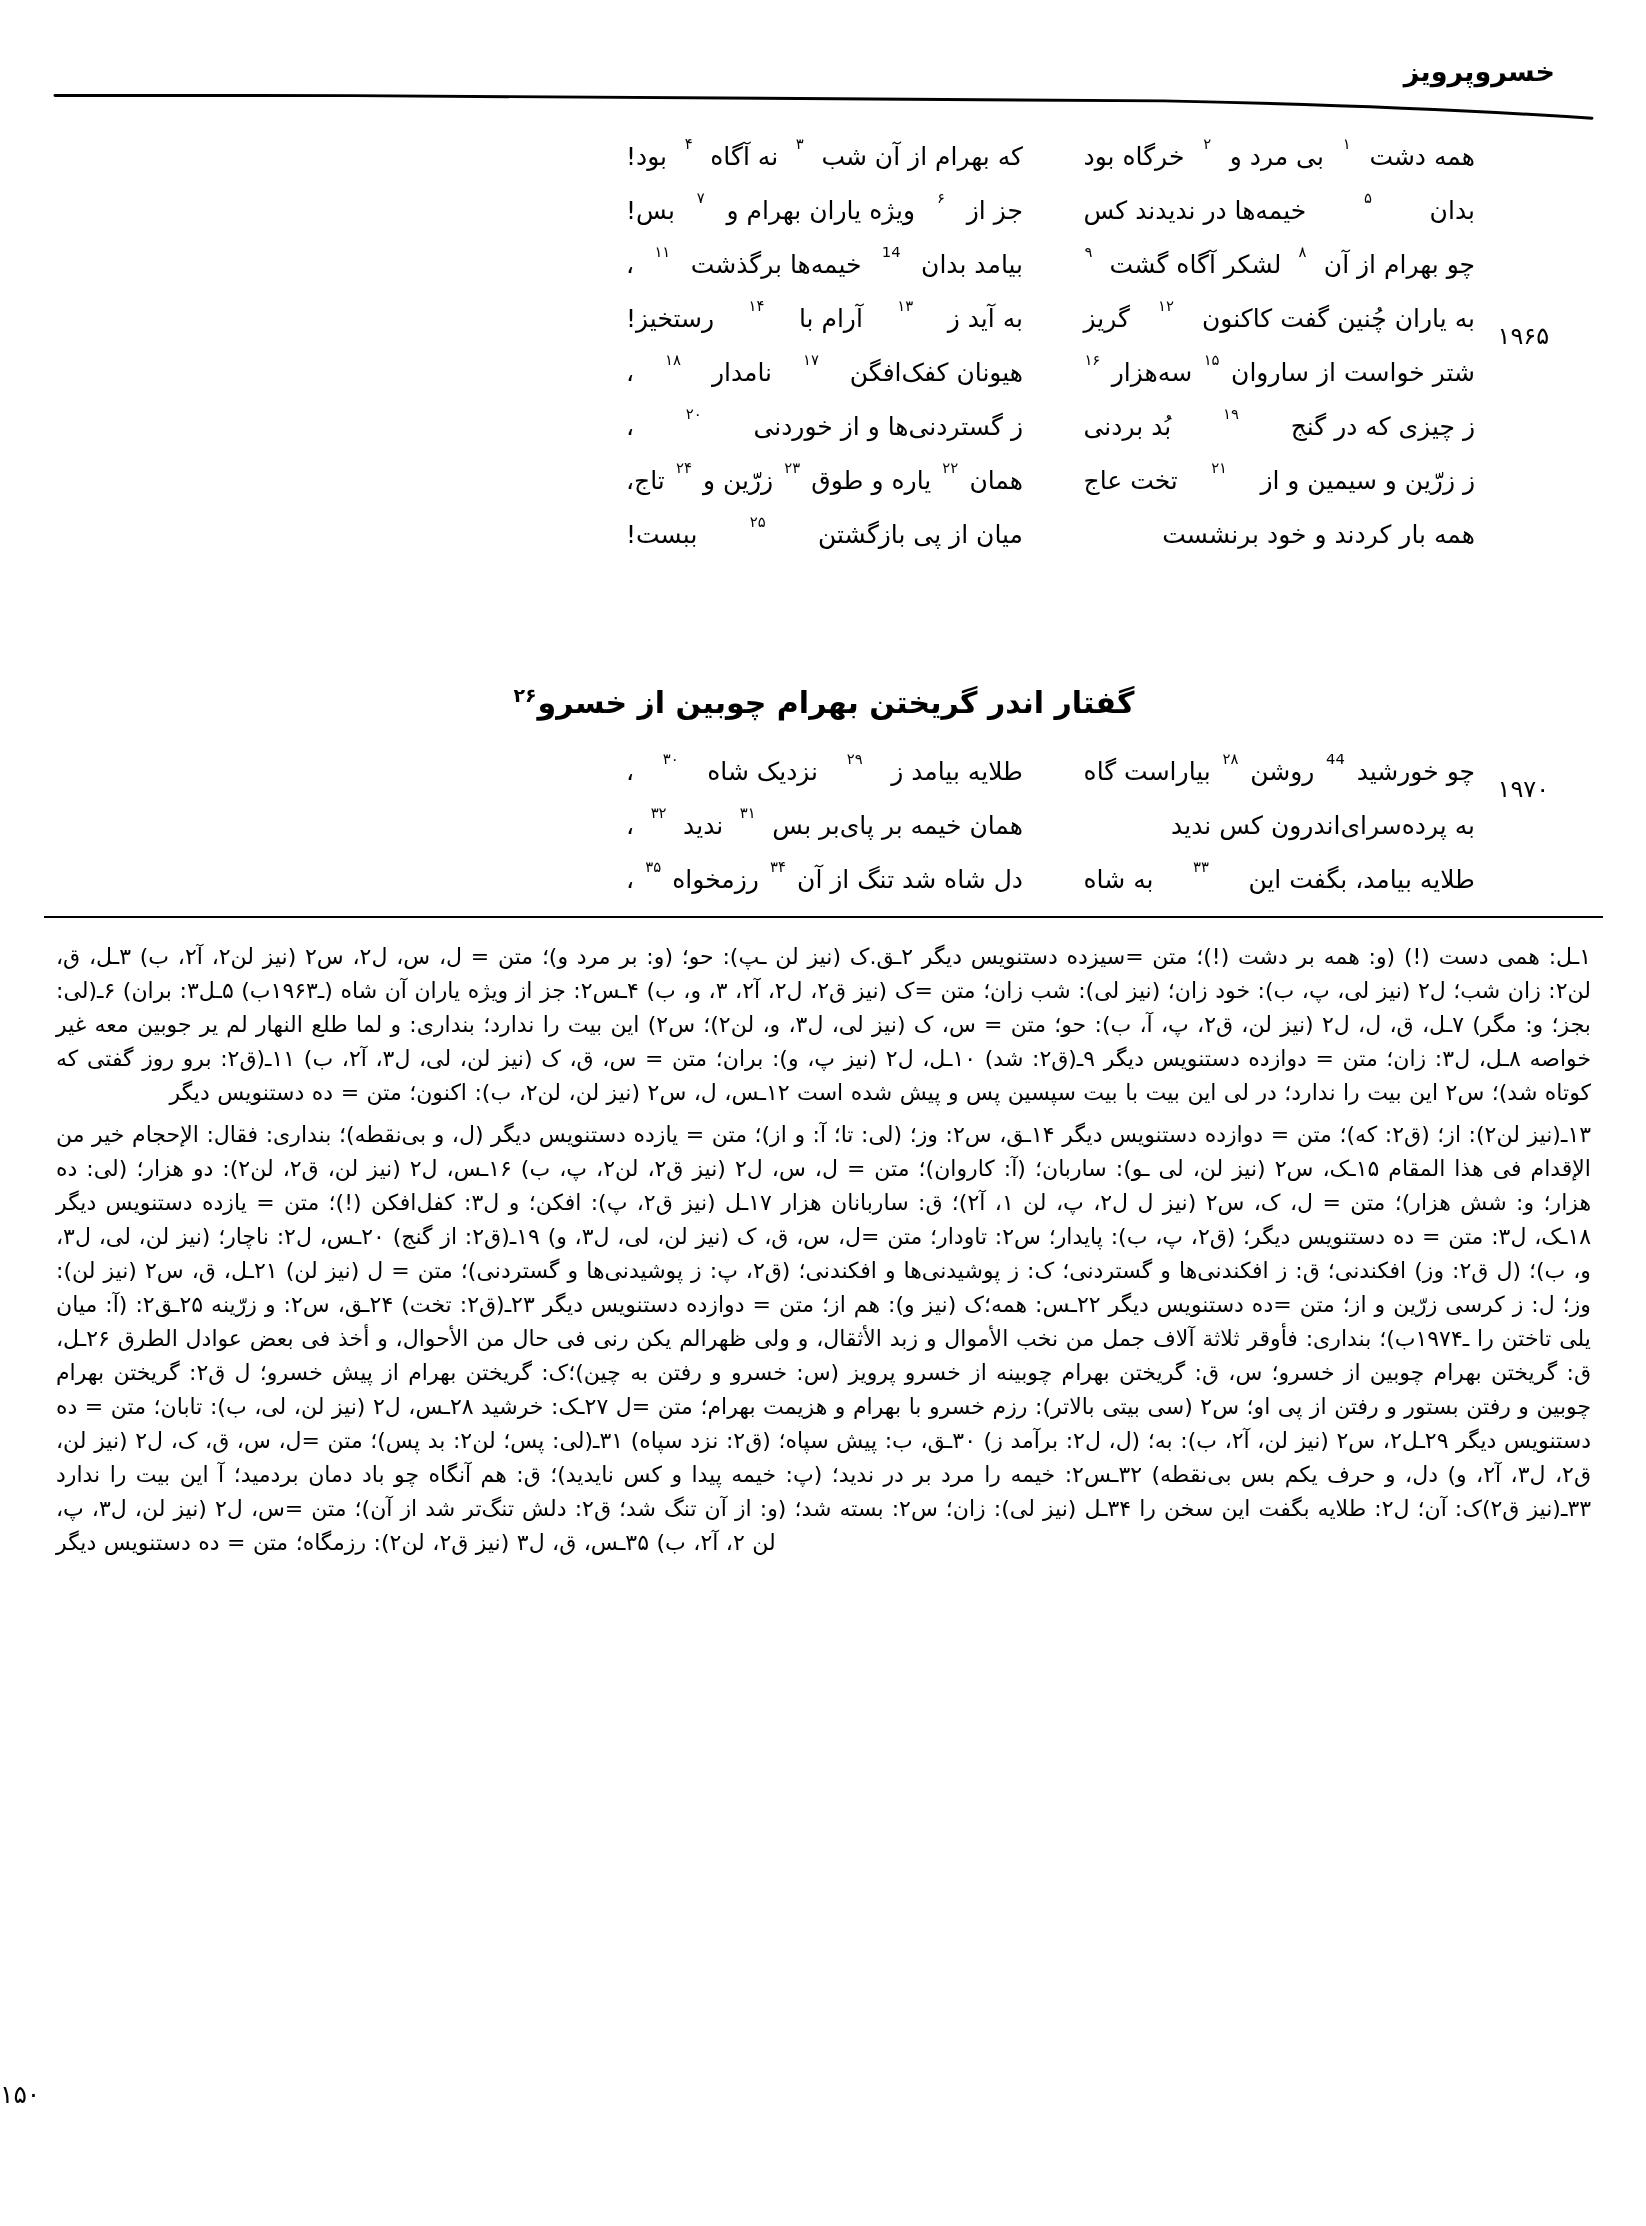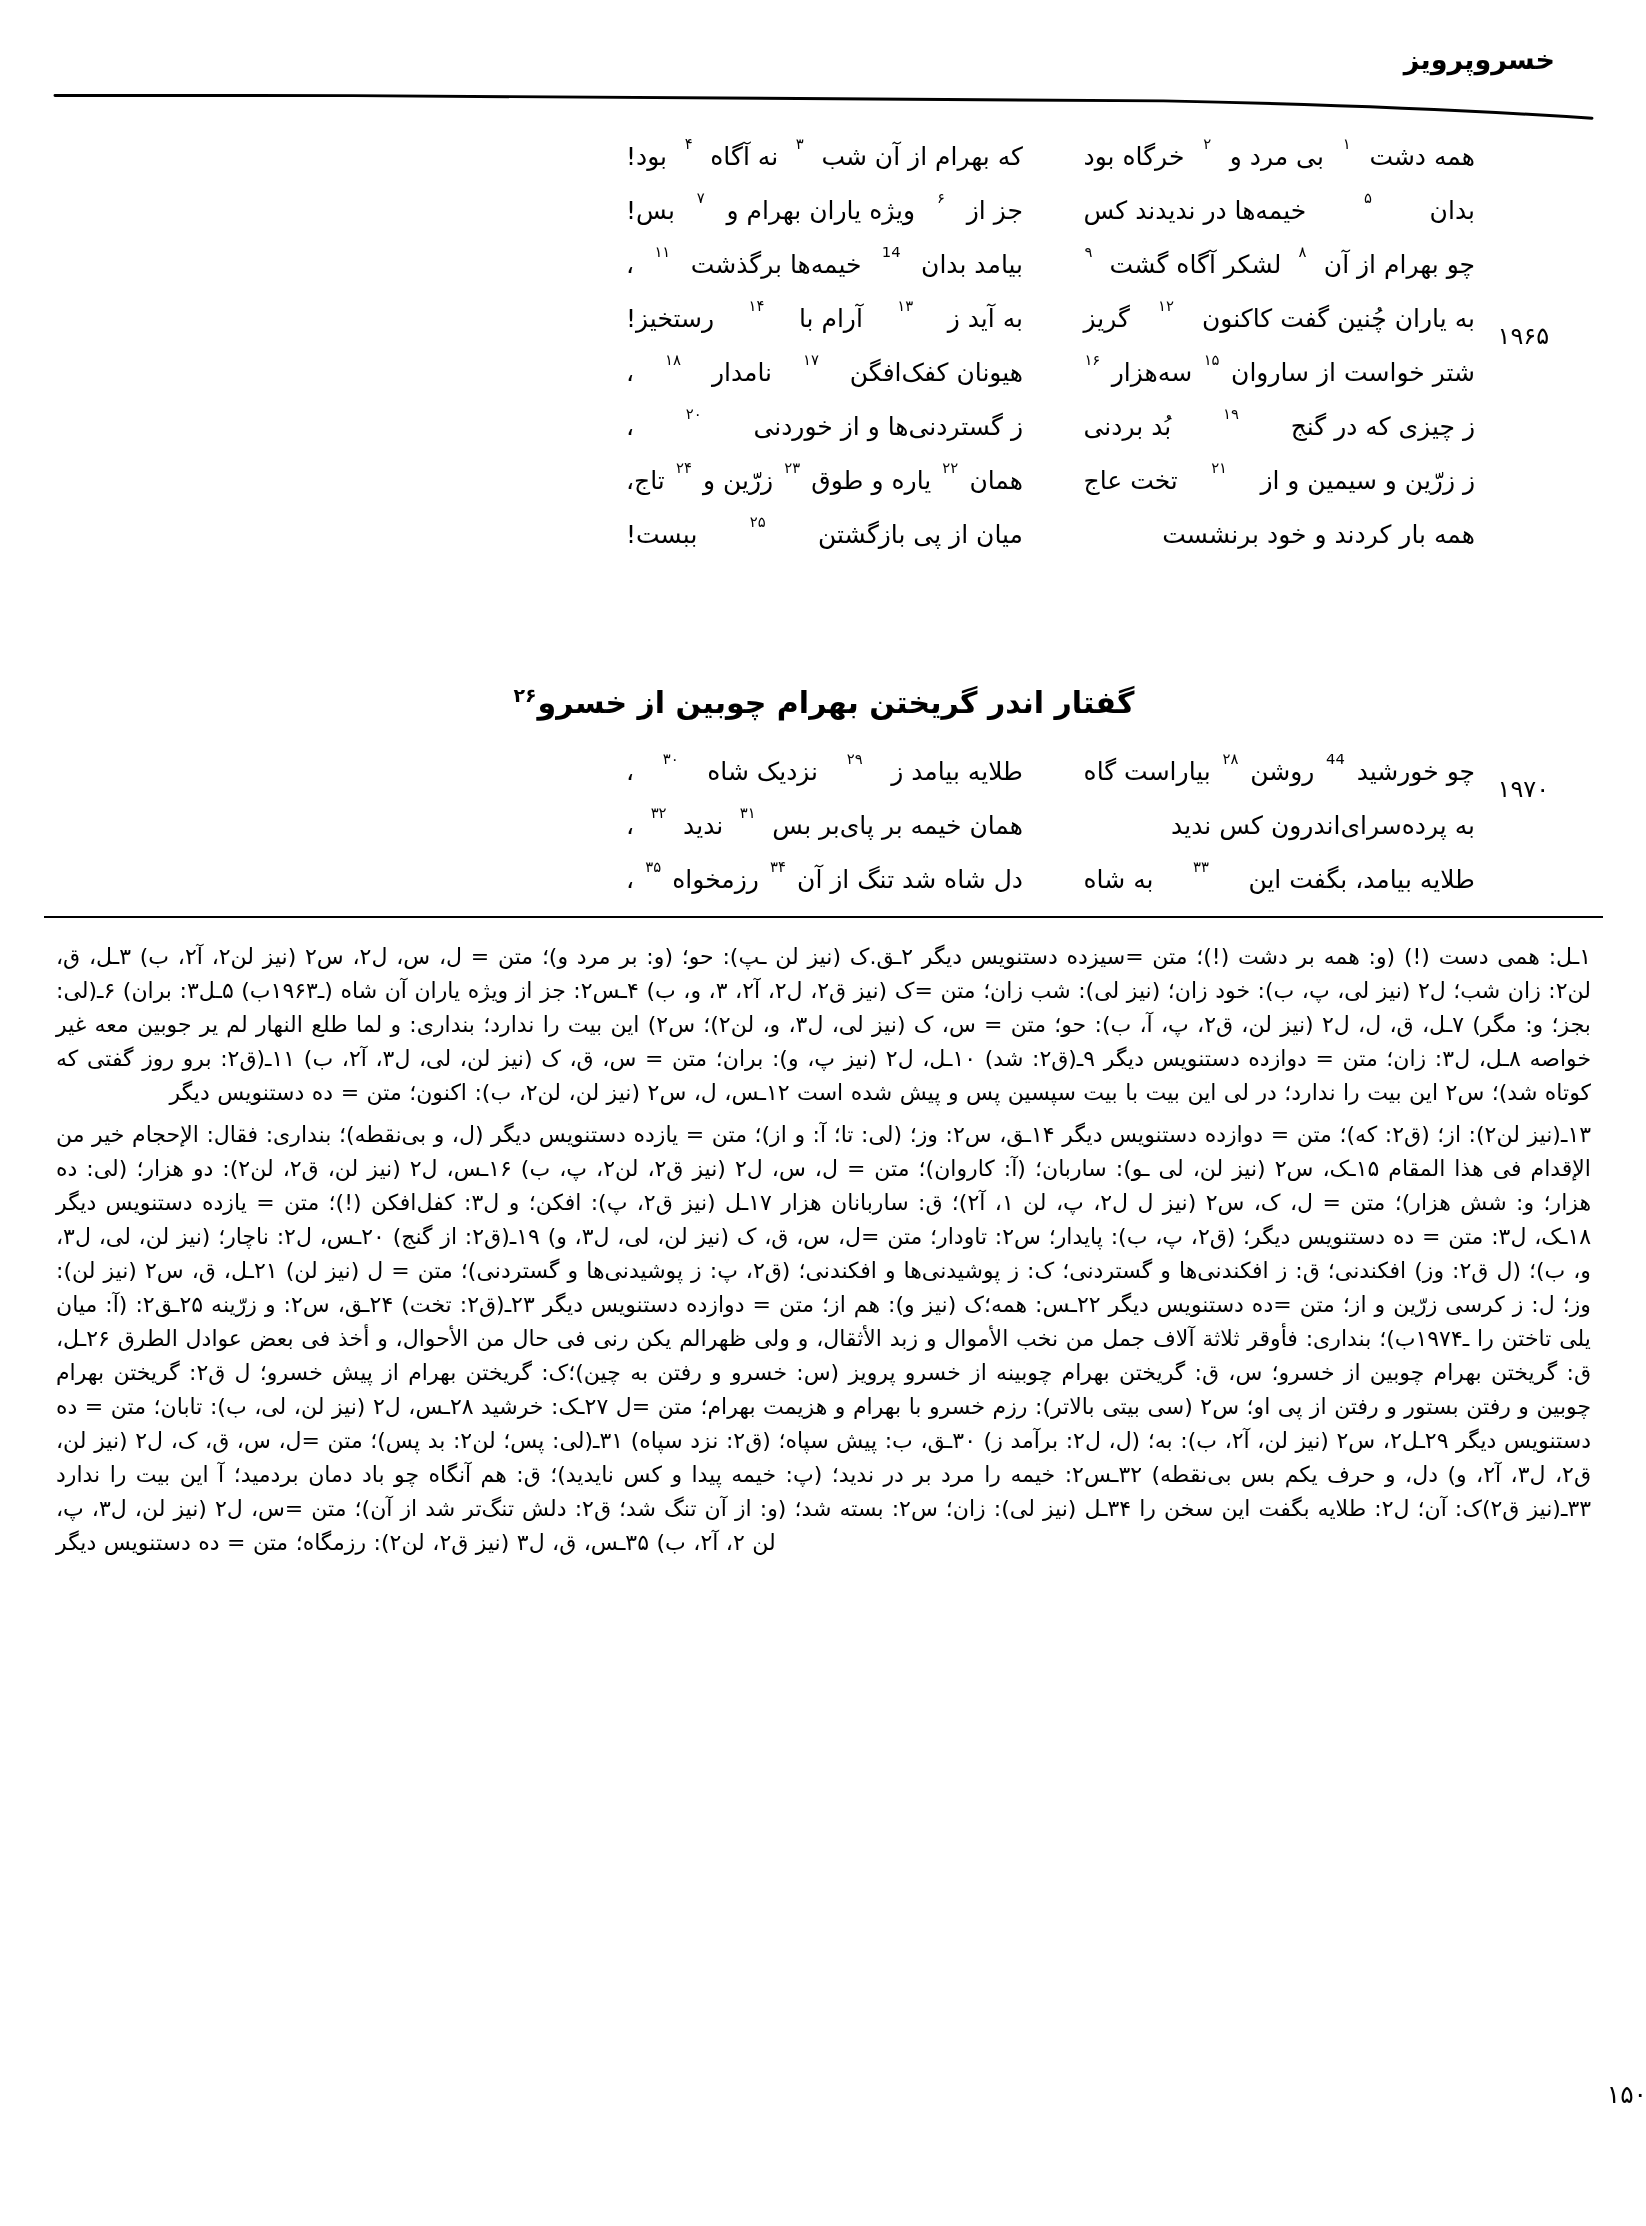--- a/index.html
+++ b/index.html
@@ -25,21 +25,21 @@
   
   .header-zone {
     position: absolute;
     top: 46px;
     right: 55px;
     left: 55px;
     height: 74px;
   }
   .running-head {
     position: absolute;
-    top: 0;
+    top: 12px;
     right: 37px;
     font-size: 27px;
     font-weight: bold;
     letter-spacing: 0.5px;
     line-height: 1;
     white-space: nowrap;
   }
   .rule-svg {
     position: absolute;
     top: 33px;
@@ -154,21 +154,21 @@
   .apparatus .lastline {
     text-align-last: left;
   }
 
   
   .folio {
     position: absolute;
     top: 2082px;
     right: 0;
     left: 0;
-    text-align: right;
+    text-align: left;
     font-size: 25px;
     line-height: 1;
   }
 </style>
 </head>
 <body>
 
 <div class="page">
 
   <div class="header-zone">

